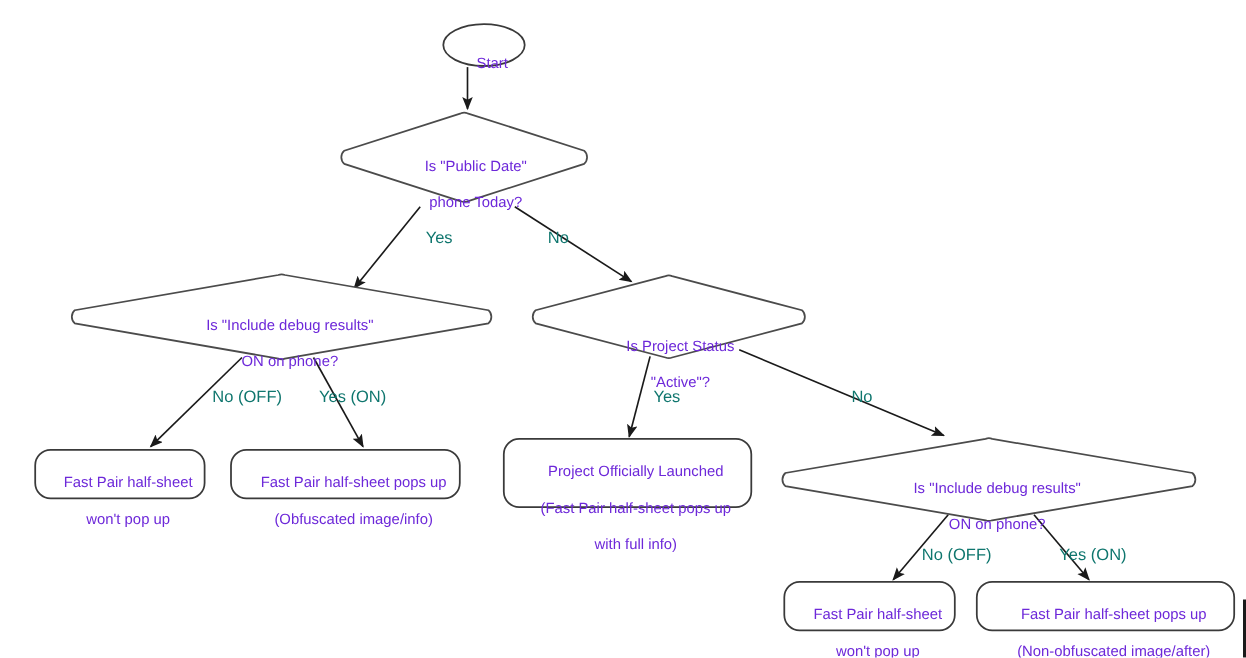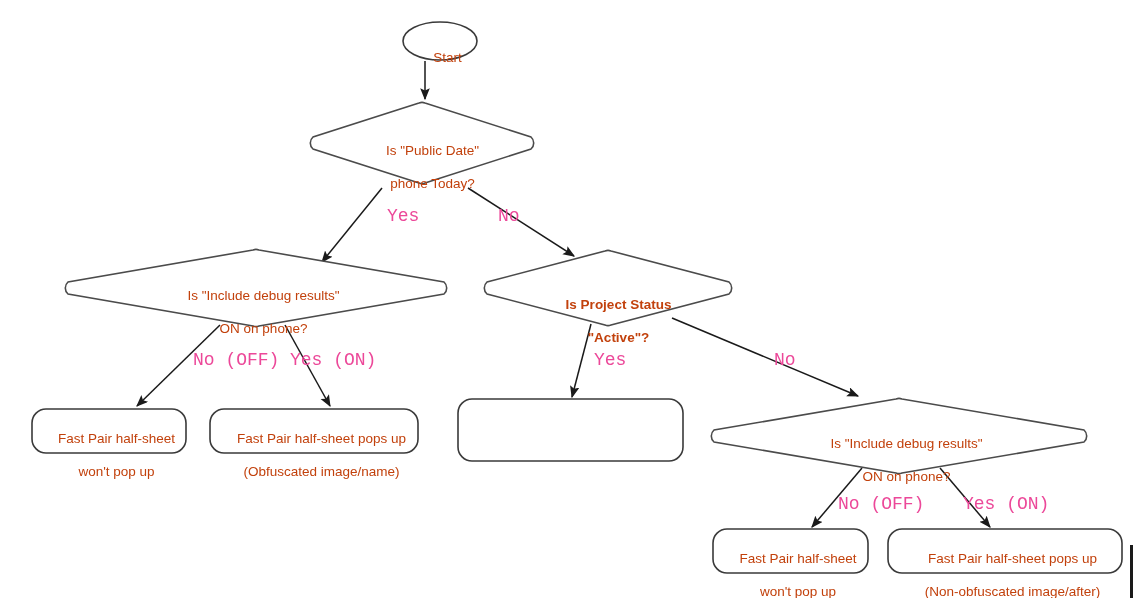--- a/index.html
+++ b/index.html
@@ -33,33 +33,33 @@
     stroke: #4b4b4b;
   }
   .edge-line {
     stroke: #1a1a1a;
     stroke-width: 1.5;
     fill: none;
   }
   .node-label {
     position: absolute;
     text-align: center;
-    color: #c2410c;
+    color: #6d28d9;
     font-size: 13.5px;
     line-height: 16.5px;
     font-family: "Liberation Sans", sans-serif;
     white-space: pre;
     pointer-events: none;
   }
   .edge-label {
     position: absolute;
-    color: #ec4899;
-    font-size: 18px;
+    color: #0f766e;
+    font-size: 15px;
     line-height: 15px;
-    font-family: Liberation Mono, monospace;
+    font-family: Liberation Sans, sans-serif;
     white-space: pre;
   }
   .right-edge-artifact {
     position: absolute;
     right: 0px;
     top: 545px;
     width: 3px;
     height: 53px;
     background: #1a1a1a;
   }
@@ -122,40 +122,45 @@
   <div class="node-label" style="left:325px; top:126px; width:200px;">
     <span>Is "Public Date"</span><br>
     <span>phone Today?</span>
   </div>
 
   <div class="node-label" style="left:136px; top:271px; width:240px;">
     <span>Is "Include debug results"</span><br>
     <span>ON on phone?</span>
   </div>
 
-  <div class="node-label" style="left:513px; top:280px; width:196px;font-weight:bold;">
+  <div class="node-label" style="left:513px; top:290px; width:196px;">
     <span>Is Project Status</span><br>
     <span>"Active"?</span>
   </div>
 
   <div class="node-label" style="left:779px; top:419px; width:240px;">
     <span>Is "Include debug results"</span><br>
     <span>ON on phone?</span>
   </div>
 
   <div class="node-label" style="left:32px; top:414px; width:154px;">
     <span>Fast Pair half-sheet</span><br>
     <span>won't pop up</span>
   </div>
 
   <div class="node-label" style="left:210px; top:414px; width:208px;">
     <span>Fast Pair half-sheet pops up</span><br>
-    <span>(Obfuscated image/name)</span>
+    <span>(Obfuscated image/info)</span>
   </div>
 
+  <div class="node-label" style="left:458px; top:404px; width:225px;">
+    <span>Project Officially Launched</span><br>
+    <span>(Fast Pair half-sheet pops up</span><br>
+    <span>with full info)</span>
+  </div>
 
   <div class="node-label" style="left:713px; top:534px; width:155px;">
     <span>Fast Pair half-sheet</span><br>
     <span>won't pop up</span>
   </div>
 
   <div class="node-label" style="left:888px; top:534px; width:234px;">
     <span>Fast Pair half-sheet pops up</span><br>
     <span>(Non-obfuscated image/after)</span>
   </div>

